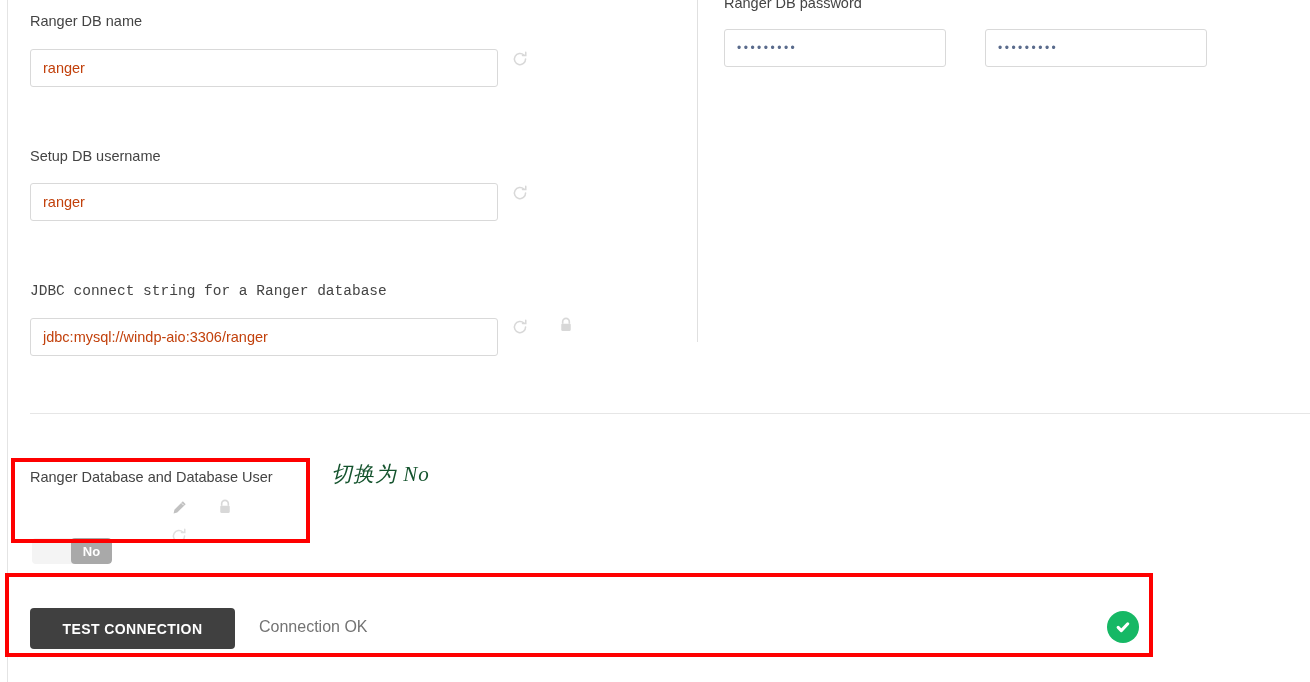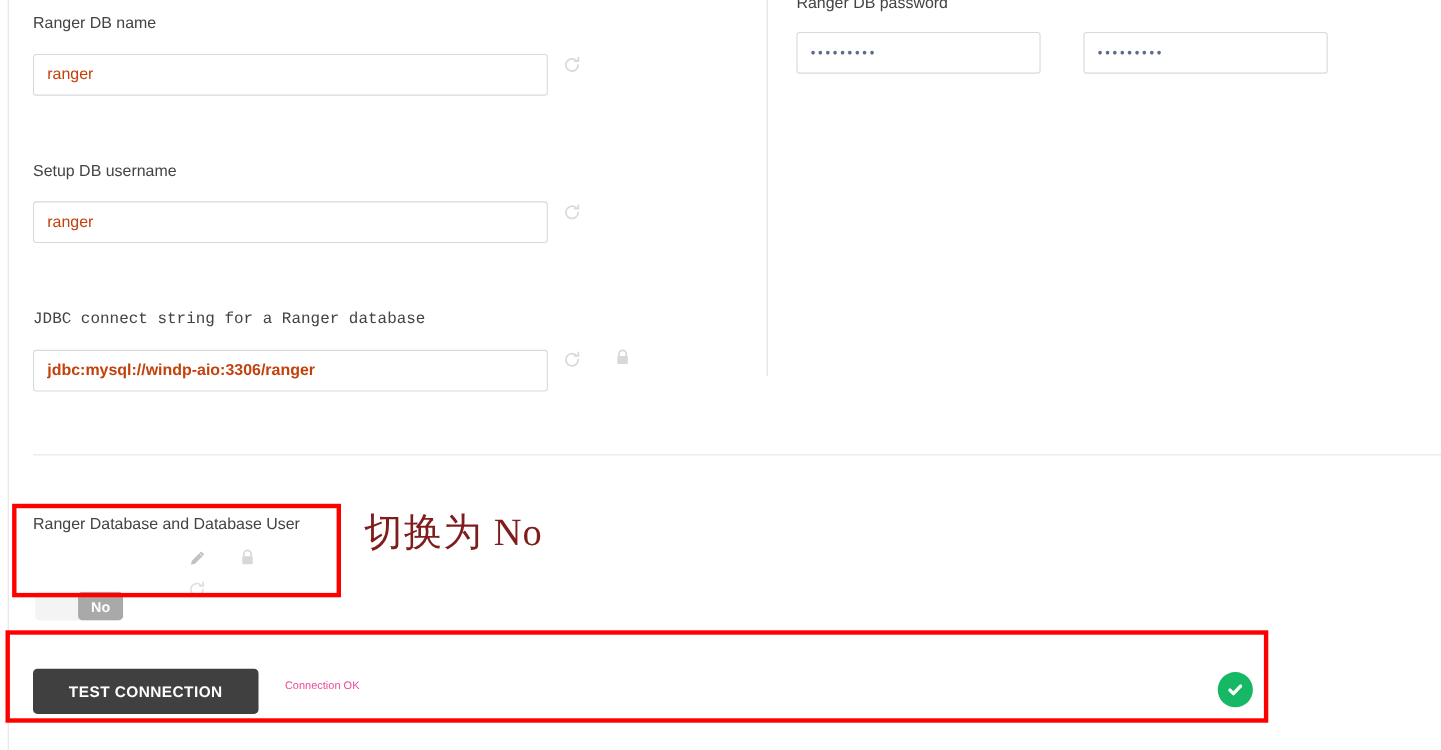--- a/index.html
+++ b/index.html
@@ -120,22 +120,22 @@
     font-weight: bold;
     letter-spacing: .4px;
     cursor: pointer;
     font-family: "Liberation Sans", sans-serif;
     display: flex;
     align-items: center;
     justify-content: center;
   }
   .status-text {
     position: absolute;
-    font-size: 10px;
-    color: #ec4899;
+    font-size: 16px;
+    color: #737373;
     white-space: nowrap;
   }
   .ok-badge {
     position: absolute;
     width: 32px;
     height: 32px;
     border-radius: 50%;
     background: #16b865;
     display: flex;
     align-items: center;
@@ -145,25 +145,26 @@
 
   
   .anno-box {
     position: absolute;
     border: 4px solid #fe0000;
     box-sizing: border-box;
     pointer-events: none;
   }
   .anno-text {
     position: absolute;
-    color: #7f1d1d;
+    color: #14532d;
     font-family: "Liberation Serif", serif;
-    font-size: 35px;
+    font-size: 21px;
     white-space: nowrap;
     letter-spacing: 1px;
+    font-style: italic;
   }
 </style>
 </head>
 <body>
 
 <div class="left-rail"></div>
 <div class="col-divider"></div>
 <div class="h-divider"></div>
 
 <div class="field" style="left:30px; top:12px;">
@@ -184,21 +185,21 @@
 <div class="adorn" style="left:511px; top:184px;">
   <svg viewBox="0 0 20 20" fill="none" stroke="#b9b9b9" stroke-width="1.7" stroke-linecap="round">
     <path d="M16.2 10a6.2 6.2 0 1 1-1.9-4.4"></path>
     <path d="M16.4 2.6v3.6h-3.6"></path>
   </svg>
 </div>
 
 <div class="field" style="left:30px; top:282px;font-family:Liberation Mono, monospace;">
   <div class="field-label">JDBC connect string for a Ranger database</div>
 </div>
-<div class="input-box" style="position:absolute; left:30px; top:318px; width:468px;font-weight:bold;">jdbc:mysql://windp-aio:3306/ranger</div>
+<div class="input-box" style="position:absolute; left:30px; top:318px; width:468px;">jdbc:mysql://windp-aio:3306/ranger</div>
 <div class="adorn" style="left:511px; top:318px;">
   <svg viewBox="0 0 20 20" fill="none" stroke="#b9b9b9" stroke-width="1.7" stroke-linecap="round">
     <path d="M16.2 10a6.2 6.2 0 1 1-1.9-4.4"></path>
     <path d="M16.4 2.6v3.6h-3.6"></path>
   </svg>
 </div>
 <div class="adorn" style="left:557px; top:316px;">
   <svg viewBox="0 0 20 20">
     <path d="M6.3 8.6V6.4a3.7 3.7 0 0 1 7.4 0v2.2" fill="none" stroke="#b9b9b9" stroke-width="1.8"></path>
     <rect x="4.7" y="8.6" width="10.6" height="8" rx="1.2" fill="#b9b9b9"></rect>

